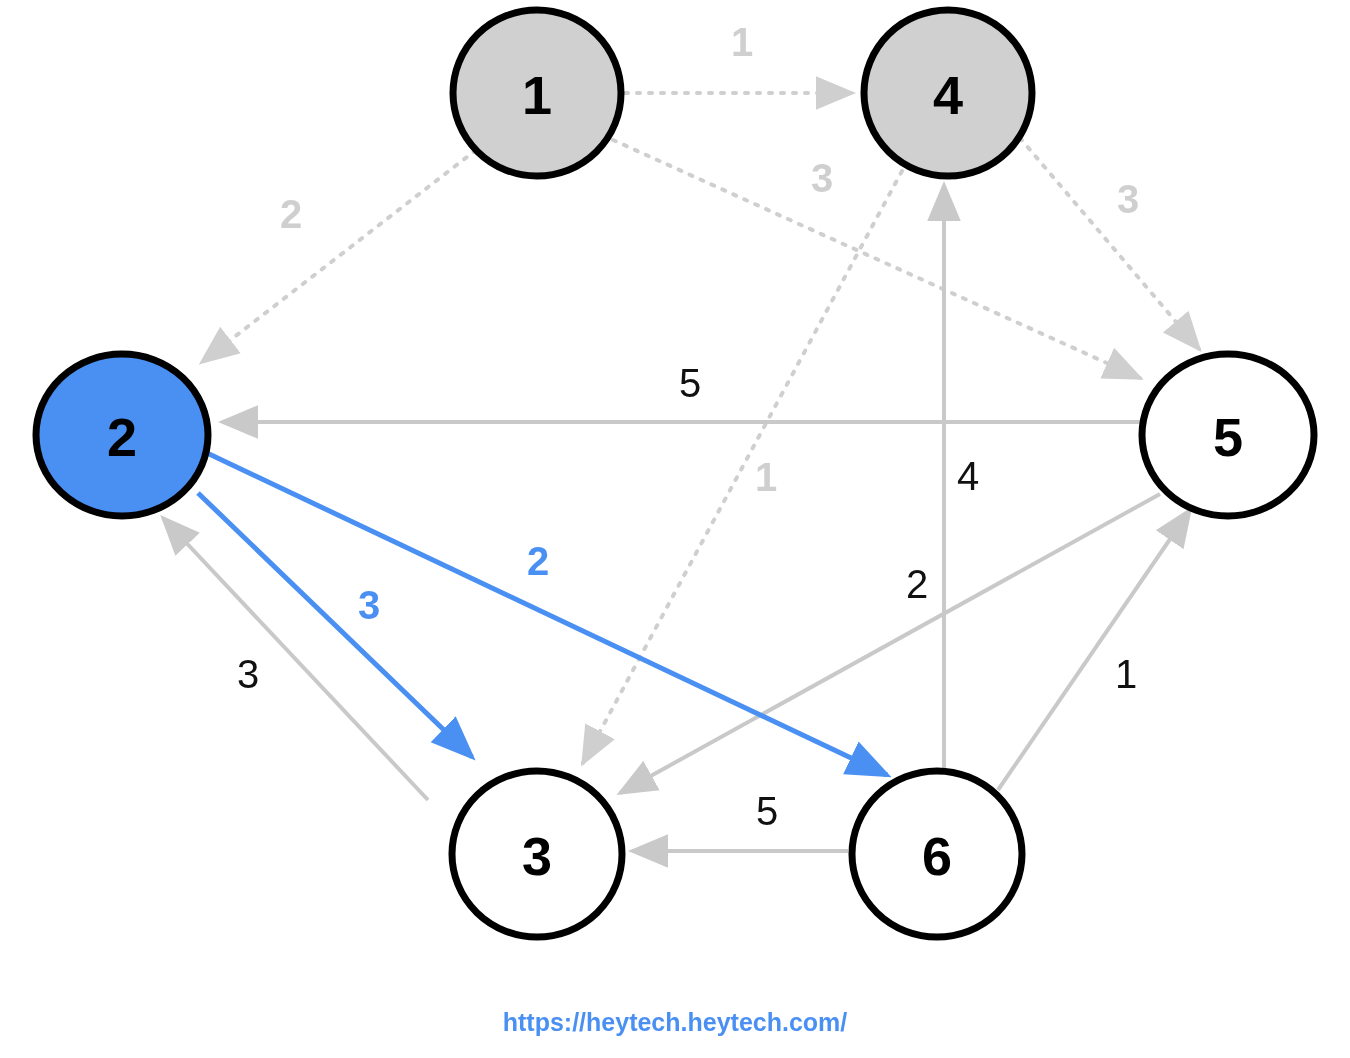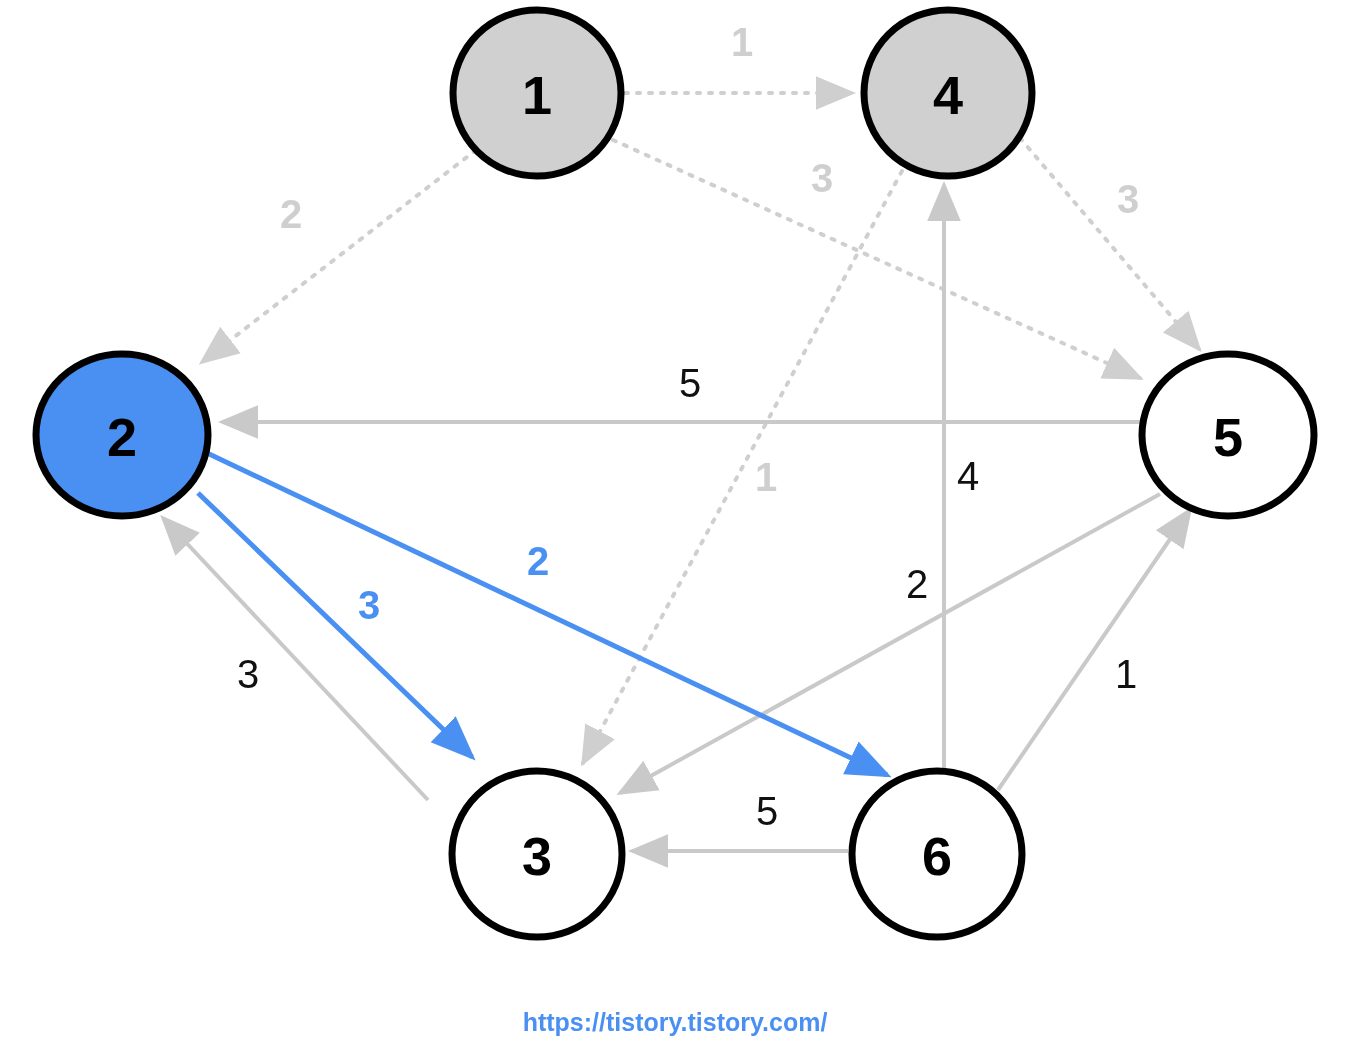--- a/index.html
+++ b/index.html
@@ -183,15 +183,15 @@
         <text class="node-label" x="537" y="856">3</text>
       </g>
 
       <g>
         <ellipse class="node-circle" cx="937" cy="854" rx="85" ry="83" fill="#ffffff"></ellipse>
         <text class="node-label" x="937" y="856">6</text>
       </g>
     </g>
   </svg>
 
-  <div class="watermark">https://tistory.tistory.com/</div>
+  <div class="watermark">https://heytech.heytech.com/</div>
 
 </div>
 
 </body></html>

